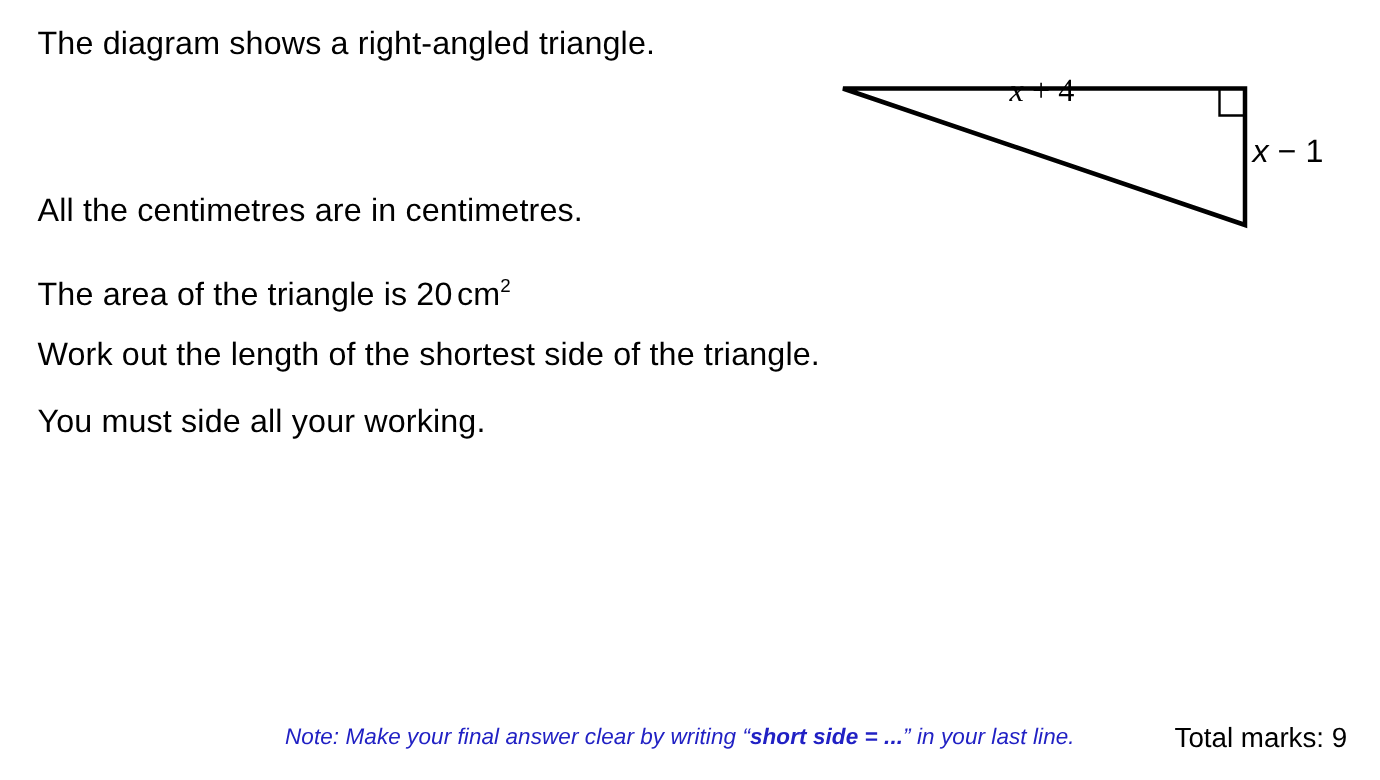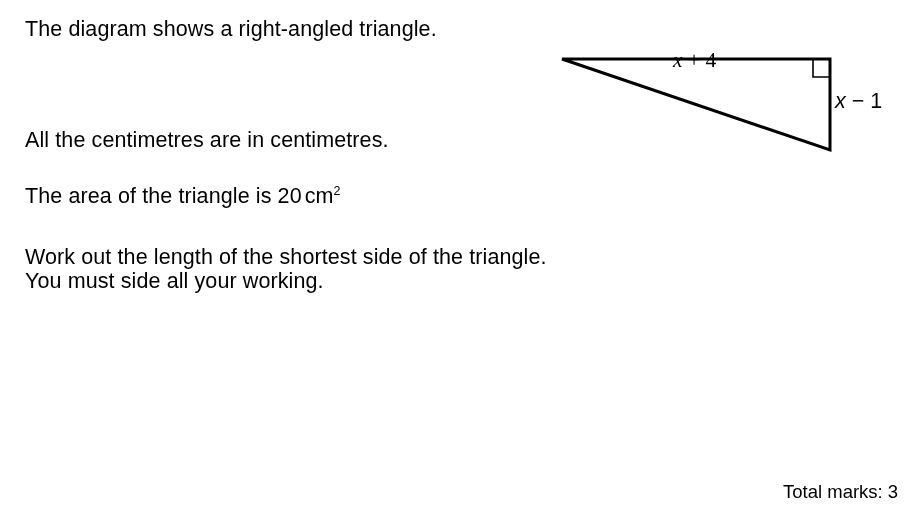--- a/index.html
+++ b/index.html
@@ -31,21 +31,21 @@
     font-size: 21.5px;
     line-height: 26px;
     color: #000000;
     white-space: pre;
     letter-spacing: 0.1px;
   }
 
   #line-intro   { left: 25px; top: 16px;  }
   #line-units   { left: 25px; top: 127px; }
   #line-area    { left: 25px; top: 183px; }
-  #line-task1   { left: 25px; top: 244px; }
+  #line-task1   { left: 25px; top: 223px; }
   #line-task2   { left: 25px; top: 268px; }
 
   .thin-space { display: inline-block; width: 3px; }
 
   sup.sq {
     font-size: 12.5px;
     vertical-align: super;
     line-height: 0;
   }
 
@@ -127,16 +127,17 @@
 
       <polyline points="268,40 268,57 284,57" fill="none" stroke="#000000" stroke-width="1.6"></polyline>
     </svg>
 
     <div class="dlabel" id="label-top"><span class="var">x</span><span> + 4</span></div>
 
     <div class="dlabel" id="label-side"><span class="var">x</span><span> − 1</span></div>
 
   </div>
 
+  <div id="note"><span>Note: Make your final answer clear by writing “</span><b>short side = ...</b><span>” in your last line.</span></div>
 
-  <div id="total-marks">Total marks: 3</div>
+  <div id="total-marks">Total marks: 9</div>
 
 </div>
 
 </body></html>

